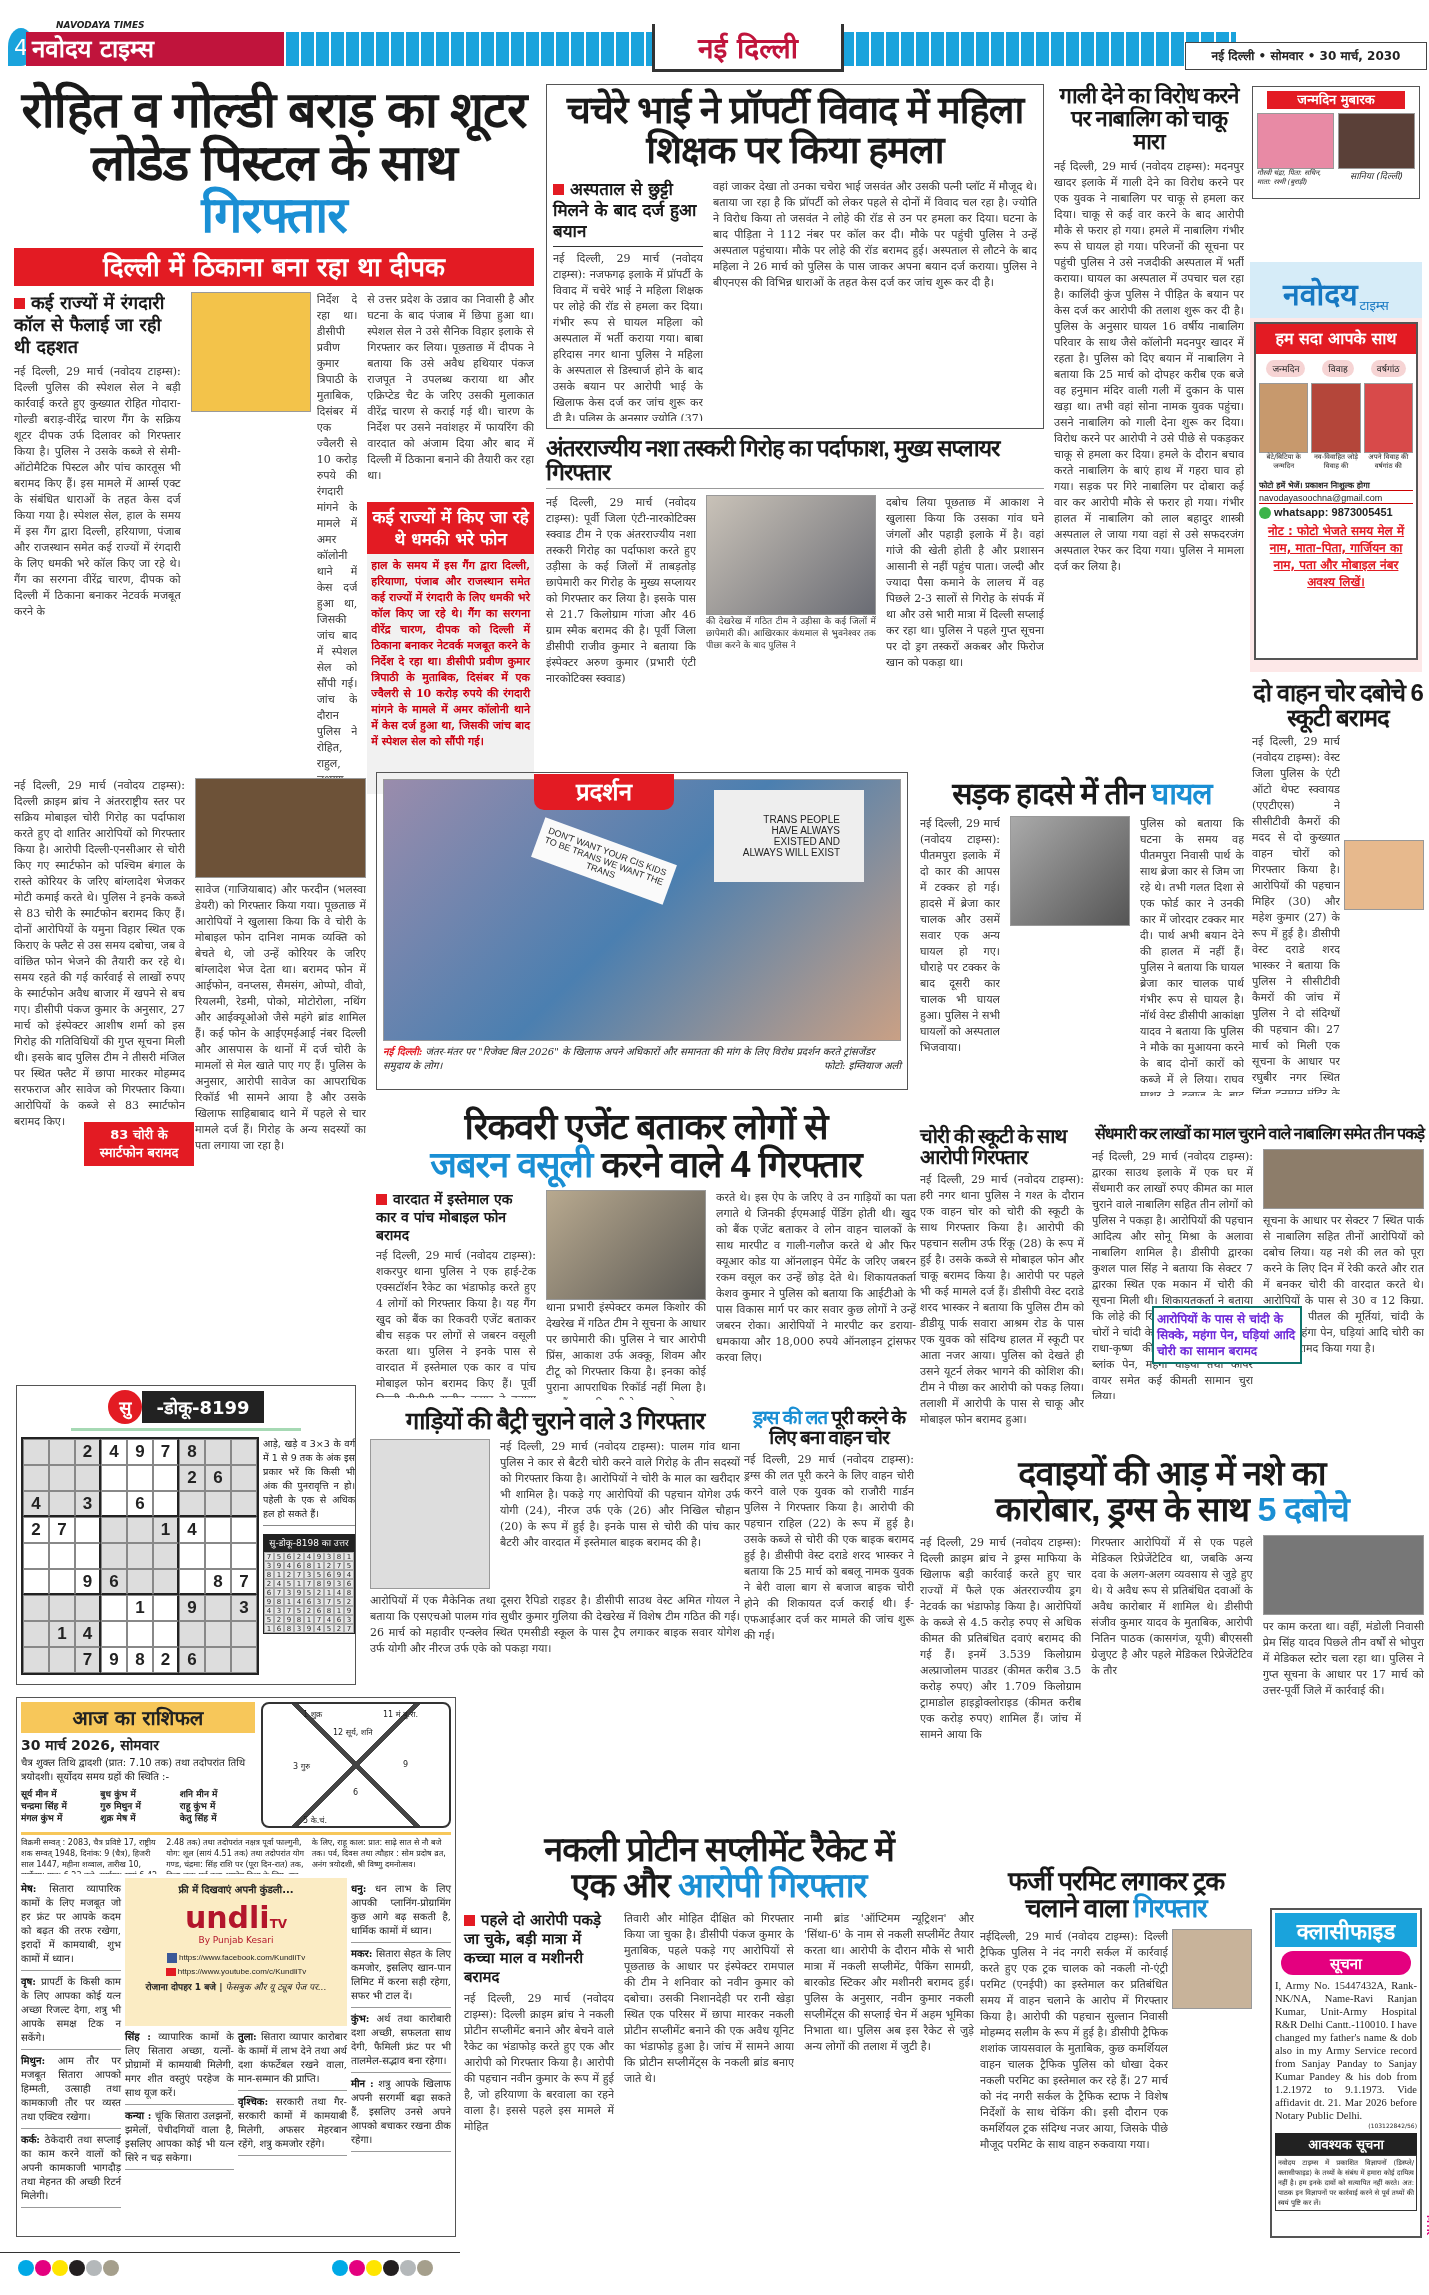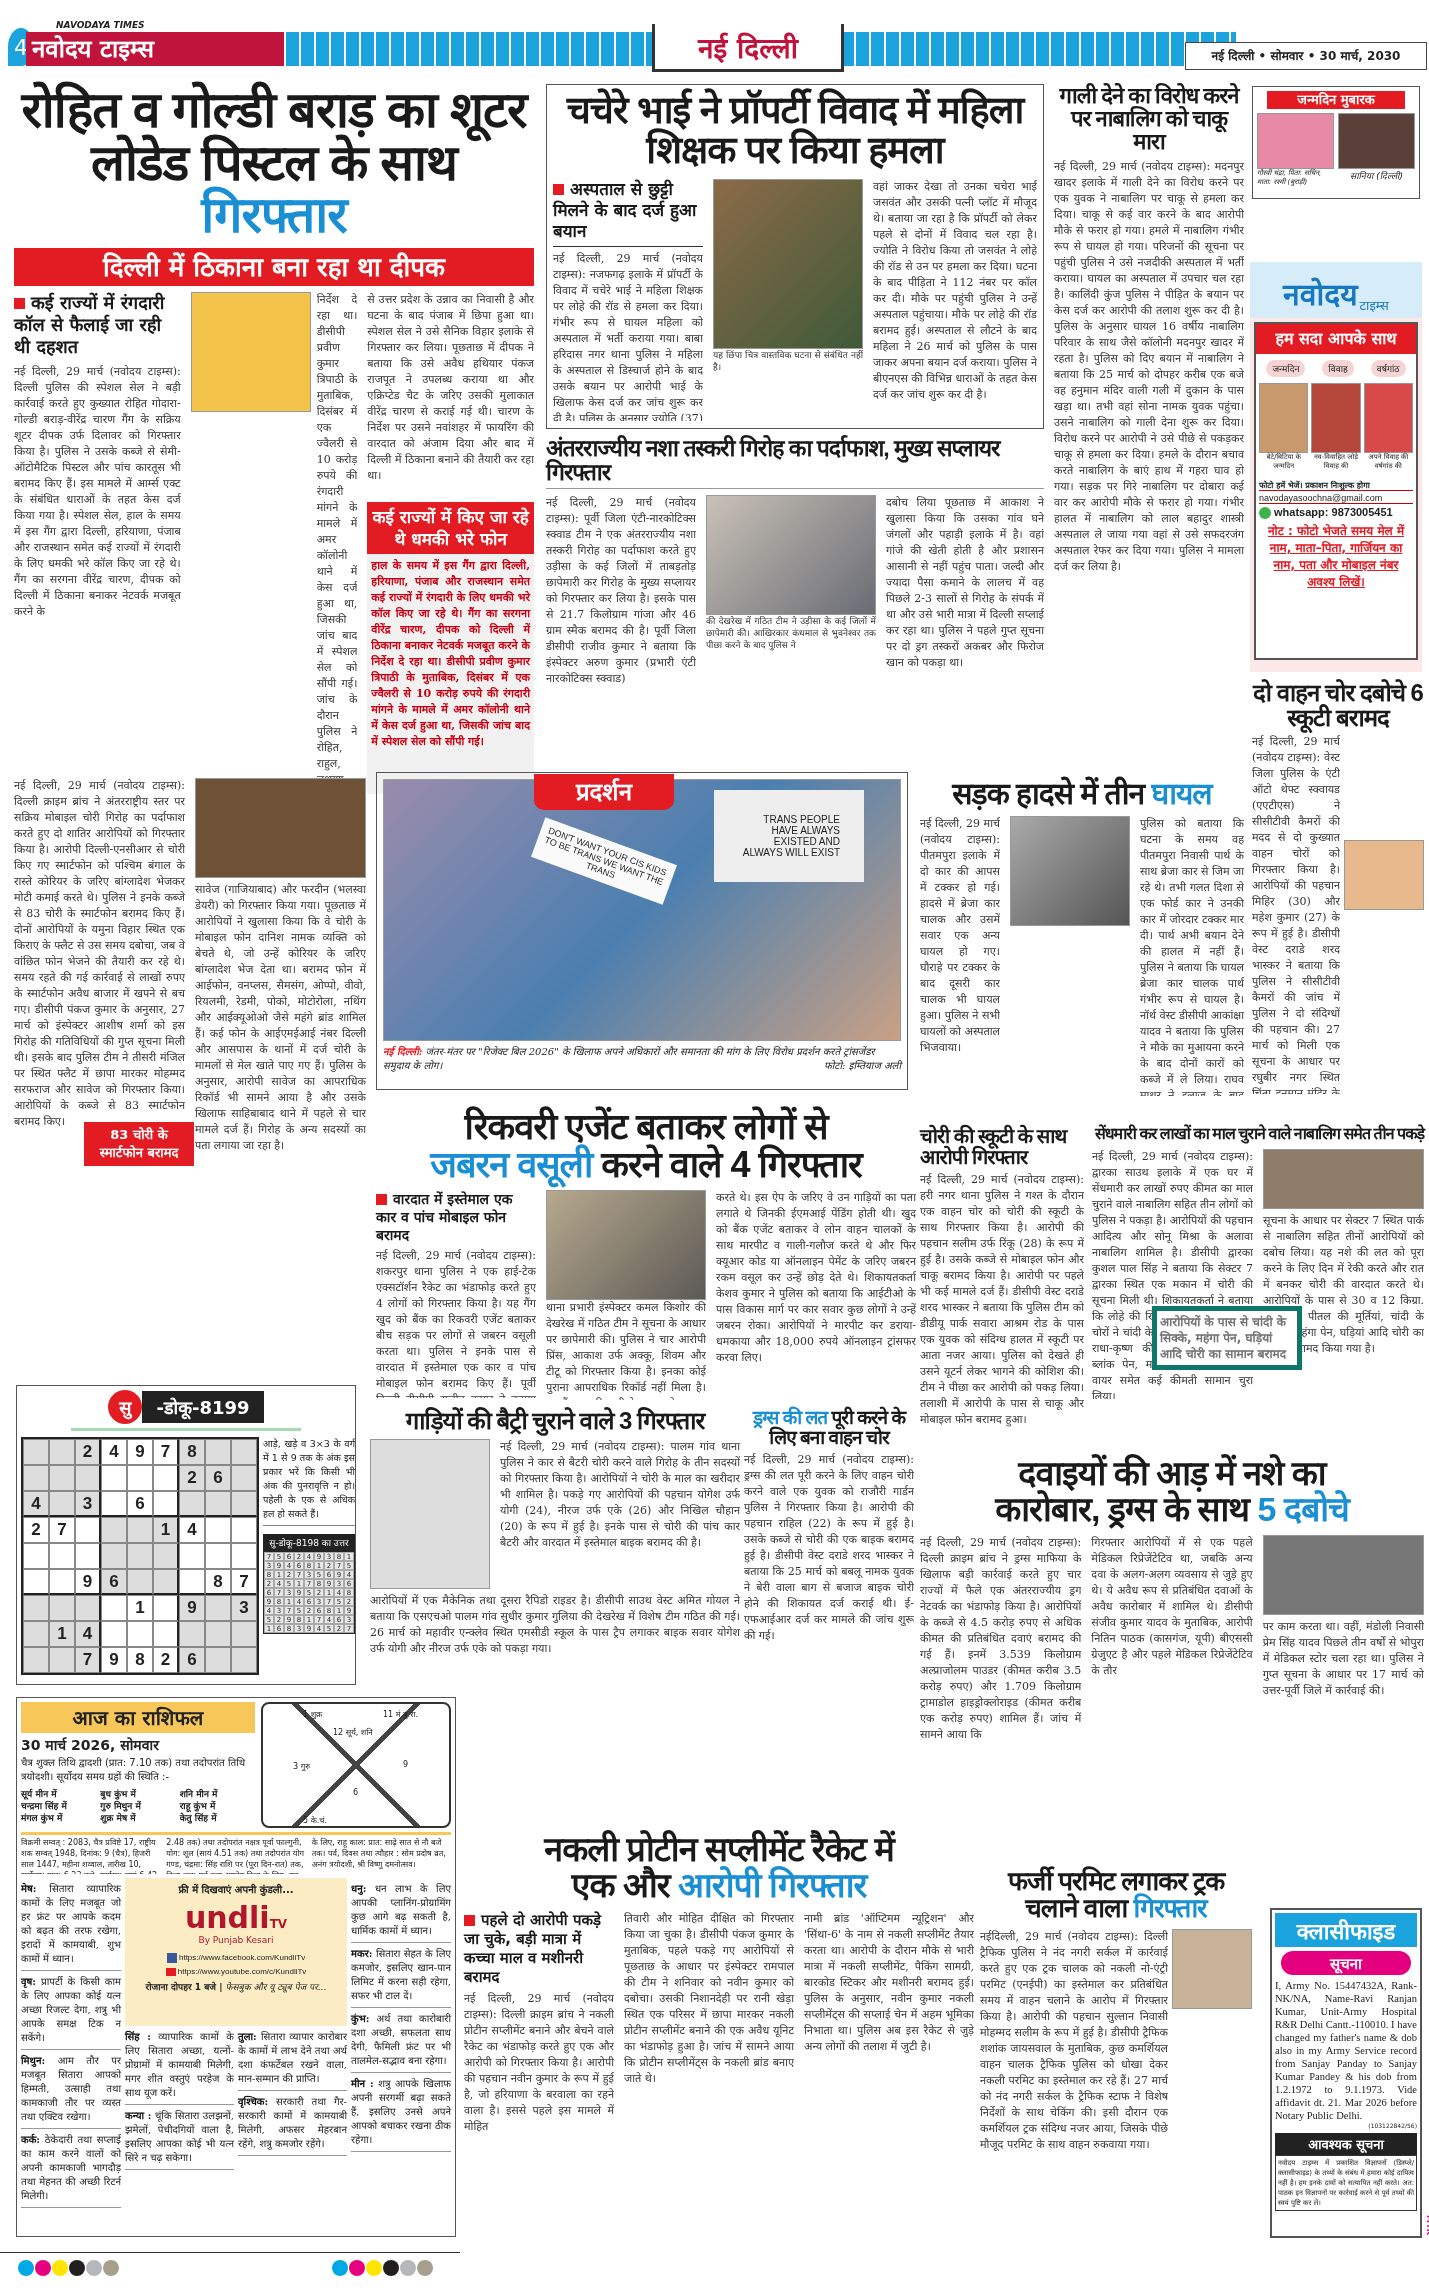--- a/index.html
+++ b/index.html
@@ -63,24 +63,20 @@
   </div>
 </div>
 
 <div class="abs box" style="left:546px;top:84px;width:498px;height:345px;padding:6px">
   <div class="hl" style="font-size:38px;text-align:center">चचेरे भाई ने प्रॉपर्टी विवाद में महिला शिक्षक पर किया हमला</div>
   <div class="cols" style="margin-top:8px">
     <div style="flex:0 0 150px">
       <div class="sub" style="font-size:17px;line-height:21px;border-bottom:1px solid #333;padding-bottom:4px;margin-bottom:4px">अस्पताल से छुट्टी मिलने के बाद दर्ज हुआ बयान</div>
       <div class="body" style="height:170px">नई दिल्ली, 29 मार्च (नवोदय टाइम्स): नजफगढ़ इलाके में प्रॉपर्टी के विवाद में चचेरे भाई ने महिला शिक्षक पर लोहे की रॉड से हमला कर दिया। गंभीर रूप से घायल महिला को अस्पताल में भर्ती कराया गया। बाबा हरिदास नगर थाना पुलिस ने महिला के अस्पताल से डिस्चार्ज होने के बाद उसके बयान पर आरोपी भाई के खिलाफ केस दर्ज कर जांच शुरू कर दी है। पुलिस के अनुसार ज्योति (37) अपने परिवार के साथ नजफगढ़ स्थित साईं बाबा एन्क्लेव में रहती हैं।</div>
     </div>
-    <div style="flex:0 0 150px">
-      <div class="img" style="height:170px;background:linear-gradient(135deg,#8b6a48,#3f5a38)"></div>
-      <div class="body" style="font-size:9px;line-height:12px;height:72px">यह छिंपा चित्र वास्तविक घटना से संबंधित नहीं है।</div>
-    </div>
     <div class="body" style="height:250px">वहां जाकर देखा तो उनका चचेरा भाई जसवंत और उसकी पत्नी प्लॉट में मौजूद थे। बताया जा रहा है कि प्रॉपर्टी को लेकर पहले से दोनों में विवाद चल रहा है। ज्योति ने विरोध किया तो जसवंत ने लोहे की रॉड से उन पर हमला कर दिया। घटना के बाद पीड़िता ने 112 नंबर पर कॉल कर दी। मौके पर पहुंची पुलिस ने उन्हें अस्पताल पहुंचाया। मौके पर लोहे की रॉड बरामद हुई। अस्पताल से लौटने के बाद महिला ने 26 मार्च को पुलिस के पास जाकर अपना बयान दर्ज कराया। पुलिस ने बीएनएस की विभिन्न धाराओं के तहत केस दर्ज कर जांच शुरू कर दी है।</div>
   </div>
 </div>
 
 <div class="abs" style="left:1054px;top:84px;width:190px;height:590px">
   <div class="hl" style="font-size:22px;text-align:center">गाली देने का विरोध करने पर नाबालिग को चाकू मारा</div>
   <div class="body" style="margin-top:6px;height:530px">नई दिल्ली, 29 मार्च (नवोदय टाइम्स): मदनपुर खादर इलाके में गाली देने का विरोध करने पर एक युवक ने नाबालिग पर चाकू से हमला कर दिया। चाकू से कई वार करने के बाद आरोपी मौके से फरार हो गया। हमले में नाबालिग गंभीर रूप से घायल हो गया। परिजनों की सूचना पर पहुंची पुलिस ने उसे नजदीकी अस्पताल में भर्ती कराया। घायल का अस्पताल में उपचार चल रहा है। कालिंदी कुंज पुलिस ने पीड़ित के बयान पर केस दर्ज कर आरोपी की तलाश शुरू कर दी है। पुलिस के अनुसार घायल 16 वर्षीय नाबालिग परिवार के साथ जैसे कॉलोनी मदनपुर खादर में रहता है। पुलिस को दिए बयान में नाबालिग ने बताया कि 25 मार्च को दोपहर करीब एक बजे वह हनुमान मंदिर वाली गली में दुकान के पास खड़ा था। तभी वहां सोना नामक युवक पहुंचा। उसने नाबालिग को गाली देना शुरू कर दिया। विरोध करने पर आरोपी ने उसे पीछे से पकड़कर चाकू से हमला कर दिया। हमले के दौरान बचाव करते नाबालिग के बाएं हाथ में गहरा घाव हो गया। सड़क पर गिरे नाबालिग पर दोबारा कई वार कर आरोपी मौके से फरार हो गया। गंभीर हालत में नाबालिग को लाल बहादुर शास्त्री अस्पताल ले जाया गया वहां से उसे सफदरजंग अस्पताल रेफर कर दिया गया। पुलिस ने मामला दर्ज कर लिया है।</div>
 </div>
 
 <div class="abs box" style="left:1252px;top:86px;width:168px;height:113px;padding:4px">
@@ -209,21 +205,21 @@
 
 <div class="abs" style="left:1092px;top:1126px;width:332px;height:330px">
   <div class="hl" style="font-size:16px;text-align:right">सेंधमारी कर लाखों का माल चुराने वाले नाबालिग समेत तीन पकड़े</div>
   <div class="cols" style="margin-top:6px">
     <div class="body" style="height:250px">नई दिल्ली, 29 मार्च (नवोदय टाइम्स): द्वारका साउथ इलाके में एक घर में सेंधमारी कर लाखों रुपए कीमत का माल चुराने वाले नाबालिग सहित तीन लोगों को पुलिस ने पकड़ा है। आरोपियों की पहचान आदित्य और सोनू मिश्रा के अलावा नाबालिग शामिल है। डीसीपी द्वारका कुशल पाल सिंह ने बताया कि सेक्टर 7 द्वारका स्थित एक मकान में चोरी की सूचना मिली थी। शिकायतकर्ता ने बताया कि लोहे की खिड़की तोड़कर घर में घुसे चोरों ने चांदी के सिक्के, भगवान गणेश व राधा-कृष्ण की मूर्तियां, कीमती मोंट ब्लांक पेन, महंगी घड़ियां तथा कॉपर वायर समेत कई कीमती सामान चुरा लिया।</div>
     <div>
       <div class="img" style="height:60px;background:#8d7d6a;margin-bottom:4px"></div>
       <div class="body" style="height:186px">सूचना के आधार पर सेक्टर 7 स्थित पार्क से नाबालिग सहित तीनों आरोपियों को दबोच लिया। यह नशे की लत को पूरा करने के लिए दिन में रेकी करते और रात में बनकर चोरी की वारदात करते थे। आरोपियों के पास से 30 व 12 किग्रा. वजन की पीतल की मूर्तियां, चांदी के सिक्के, महंगा पेन, घड़ियां आदि चोरी का सामान बरामद किया गया है।</div>
     </div>
   </div>
-  <div class="abs" style="left:60px;top:180px;width:150px;font-size:12px;line-height:16px;padding:3px;font-weight:bold;color:#737373;background:#fff;border:5px solid #0f766e">आरोपियों के पास से चांदी के सिक्के, महंगा पेन, घड़ियां आदि चोरी का सामान बरामद</div>
+  <div class="abs" style="left:60px;top:180px;width:150px;font-size:12px;line-height:16px;padding:3px;font-weight:bold;color:#6d28d9;background:#fff;border:2px solid #0f766e">आरोपियों के पास से चांदी के सिक्के, महंगा पेन, घड़ियां आदि चोरी का सामान बरामद</div>
 </div>
 
 <div class="abs box" style="left:16px;top:1385px;width:340px;height:300px;padding:4px">
   <div style="display:flex;align-items:center;justify-content:center;gap:0;border-bottom:3px solid #a6d9b4;padding-bottom:4px;margin:0 50px">
     <span style="background:#e31b23;color:#fff;border-radius:50%;width:34px;height:34px;display:flex;align-items:center;justify-content:center;font-weight:bold;font-size:18px">सु</span>
     <span style="background:#222;color:#fff;font-weight:bold;font-size:18px;padding:4px 14px">-डोकू-8199</span>
   </div>
   <div style="display:flex;gap:4px;margin-top:6px">
     <div class="sgrid" id="sgrid">
         <div class="sh"></div>

